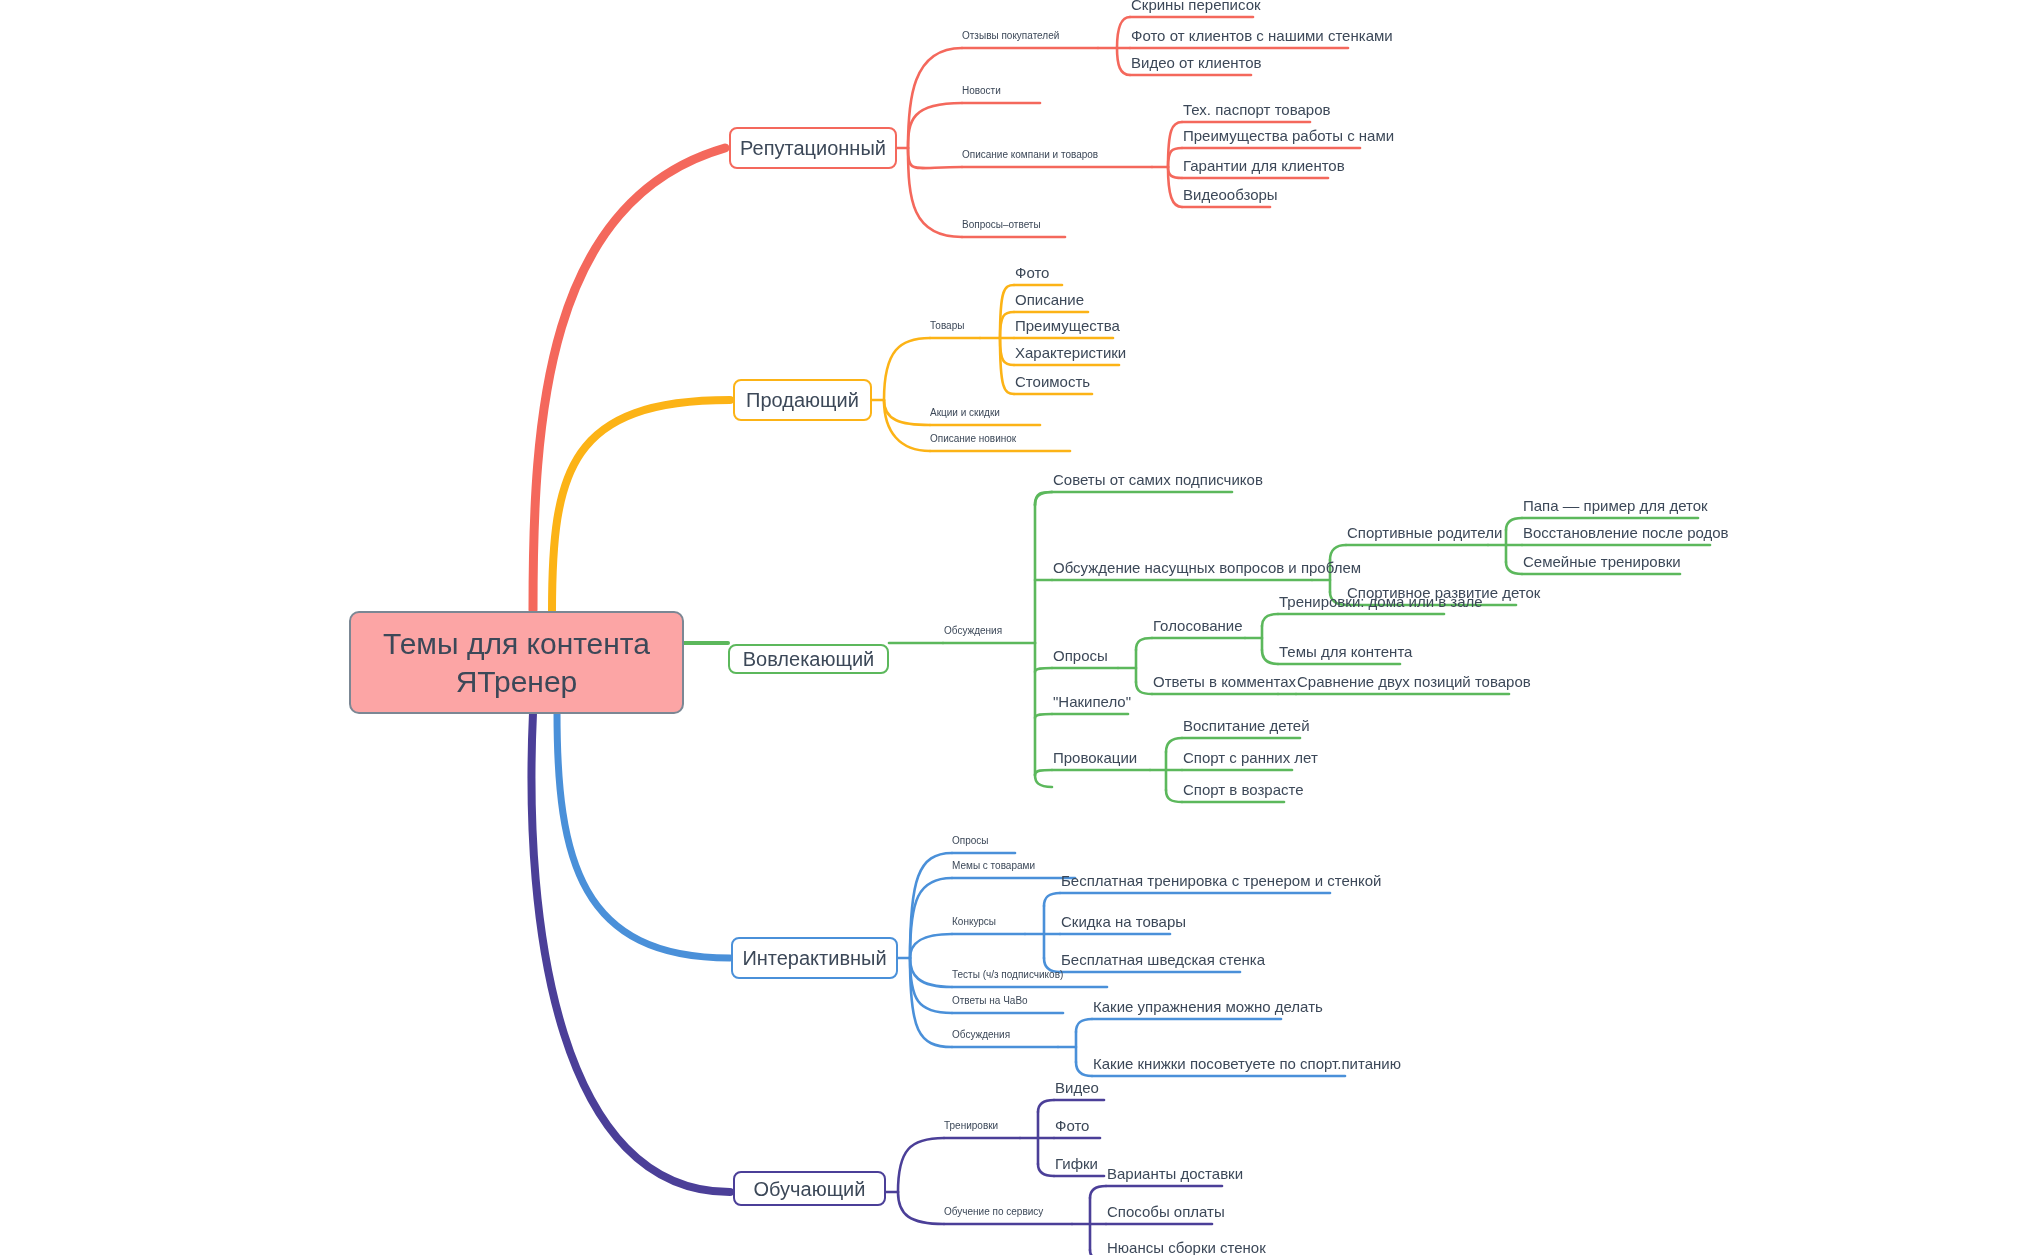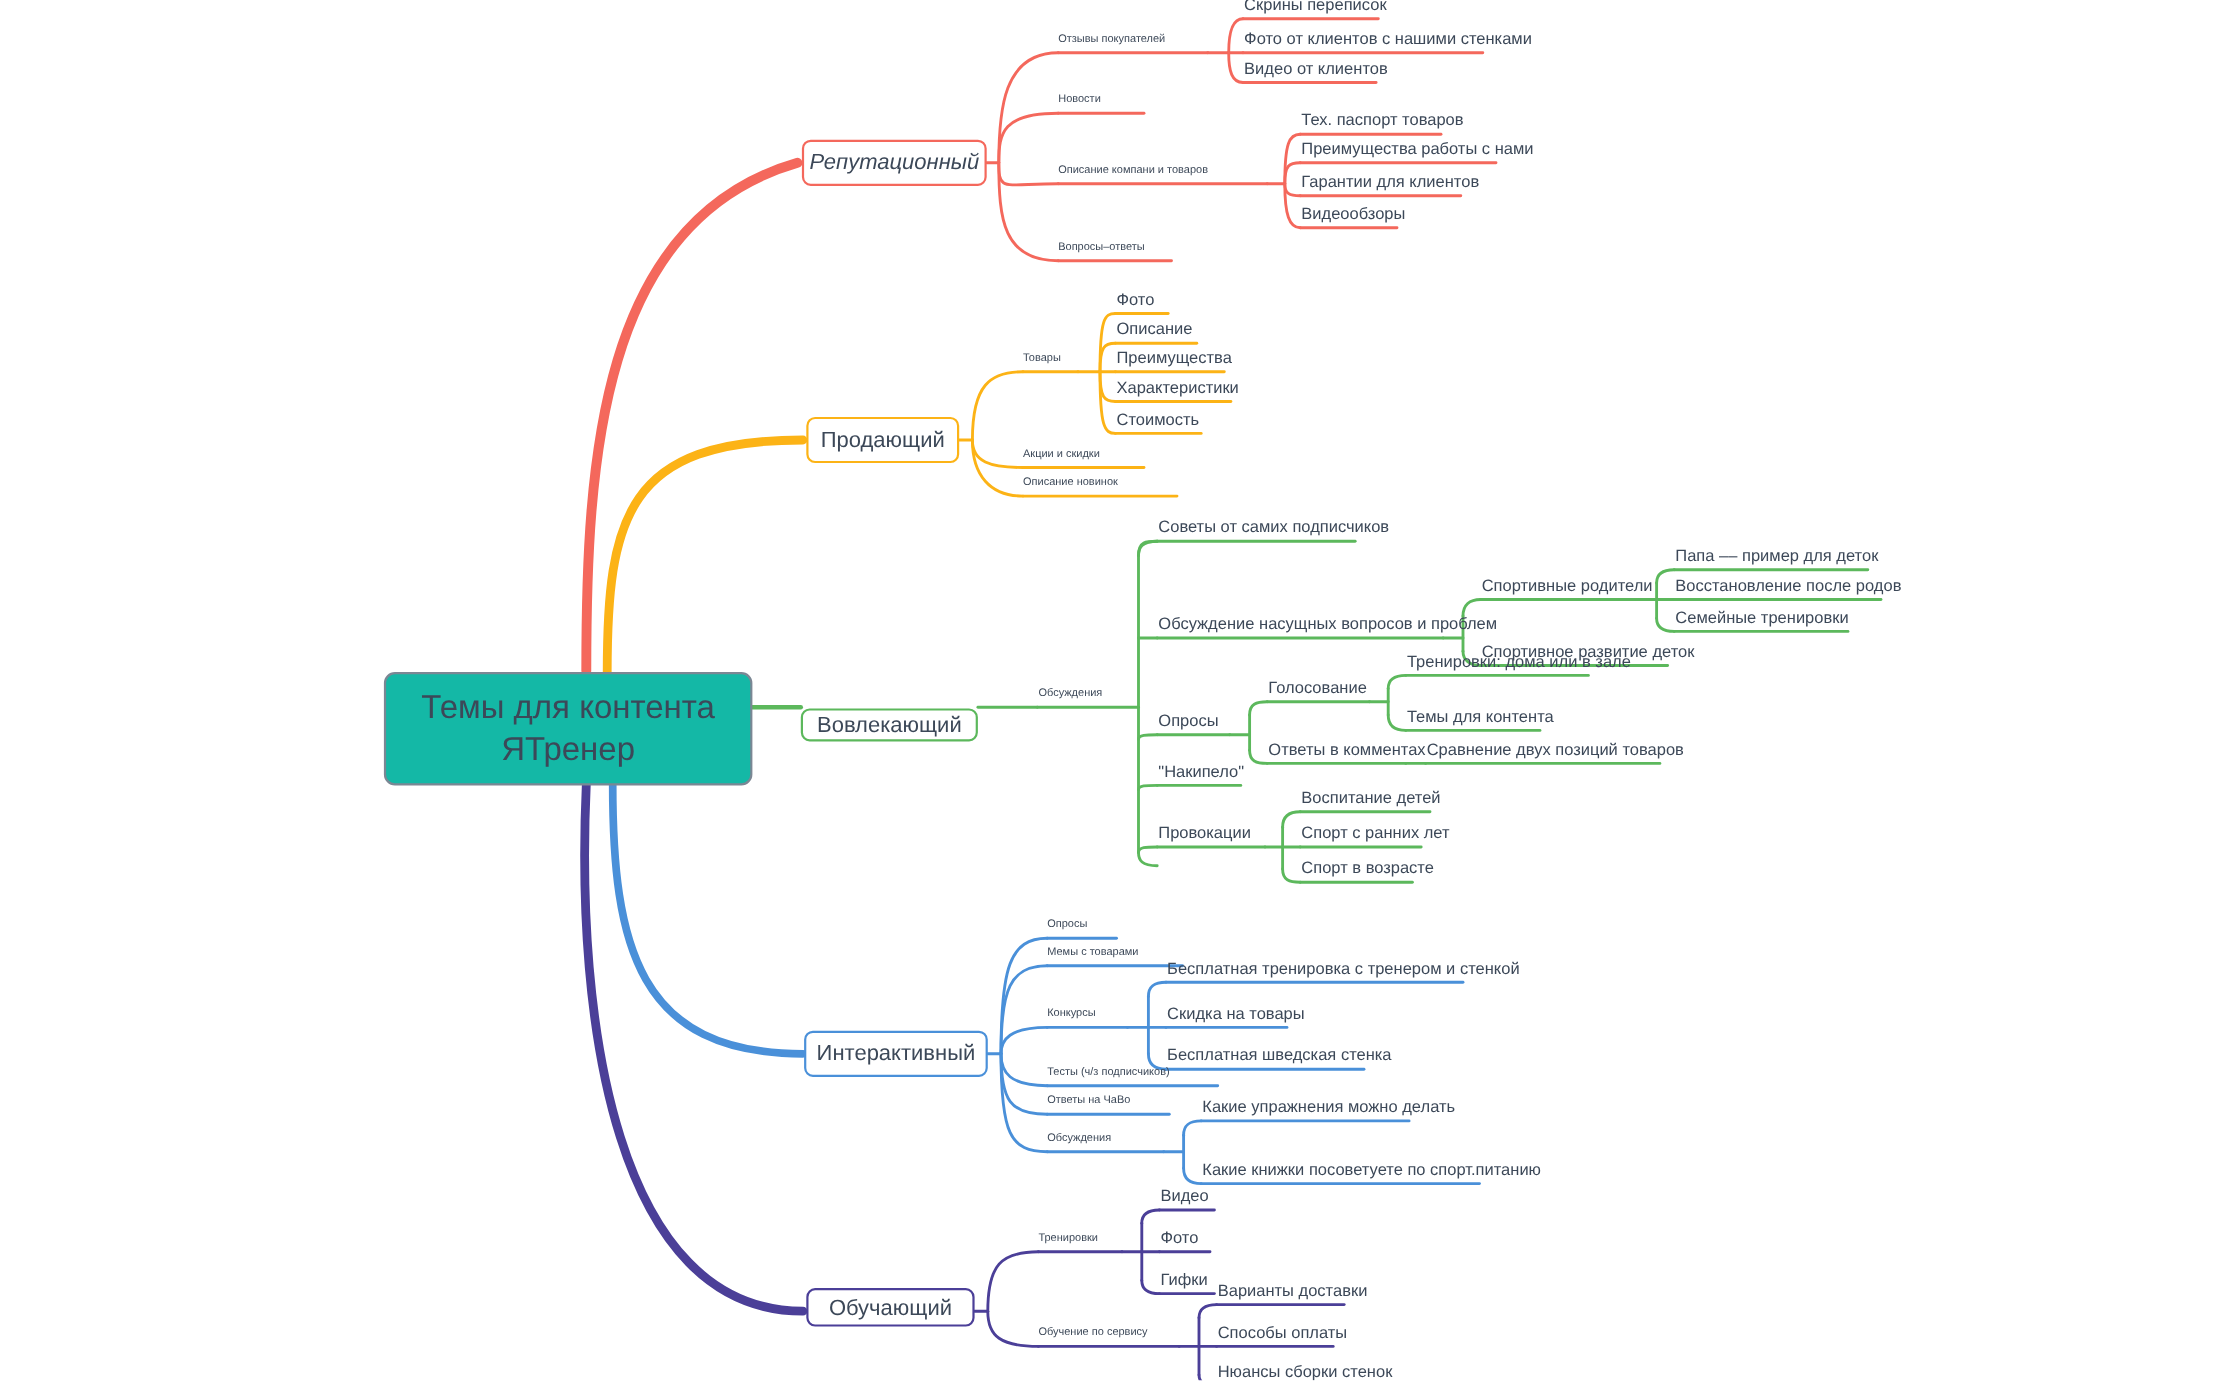--- a/index.html
+++ b/index.html
@@ -25,21 +25,21 @@
     width: 2027px;
     height: 1255px;
     pointer-events: none;
   }
   
   .root-node {
     position: absolute;
     box-sizing: border-box;
     border: 2px solid #7b8794;
     border-radius: 10px;
-    background: #14b8a6;
+    background: #fca5a5;
     color: #3c4858;
     font-size: 30px;
     line-height: 38px;
     text-align: center;
     display: flex;
     align-items: center;
     justify-content: center;
     padding: 6px 14px;
   }
   
@@ -270,21 +270,21 @@
       <path d="M 1106 1186 L 1222 1186"></path>
       <path d="M 1106 1224 L 1212 1224"></path>
       <path d="M 1106 1260 L 1250 1260"></path>
     </g>
   </svg>
 
   <div class="root-node" style="left:349px; top:611px; width:335px; height:103px;">
     <span>Темы для контента ЯТренер</span>
   </div>
 
-  <div class="branch-node c-red" style="left:729px; top:127px; width:168px; height:42px;font-style:italic;">
+  <div class="branch-node c-red" style="left:729px; top:127px; width:168px; height:42px;">
     <span>Репутационный</span>
   </div>
 
   <div class="branch-node c-yellow" style="left:733px; top:379px; width:139px; height:42px;">
     <span>Продающий</span>
   </div>
 
   <div class="branch-node c-green" style="left:728px; top:644px; width:161px; height:30px;">
     <span>Вовлекающий</span>
   </div>

